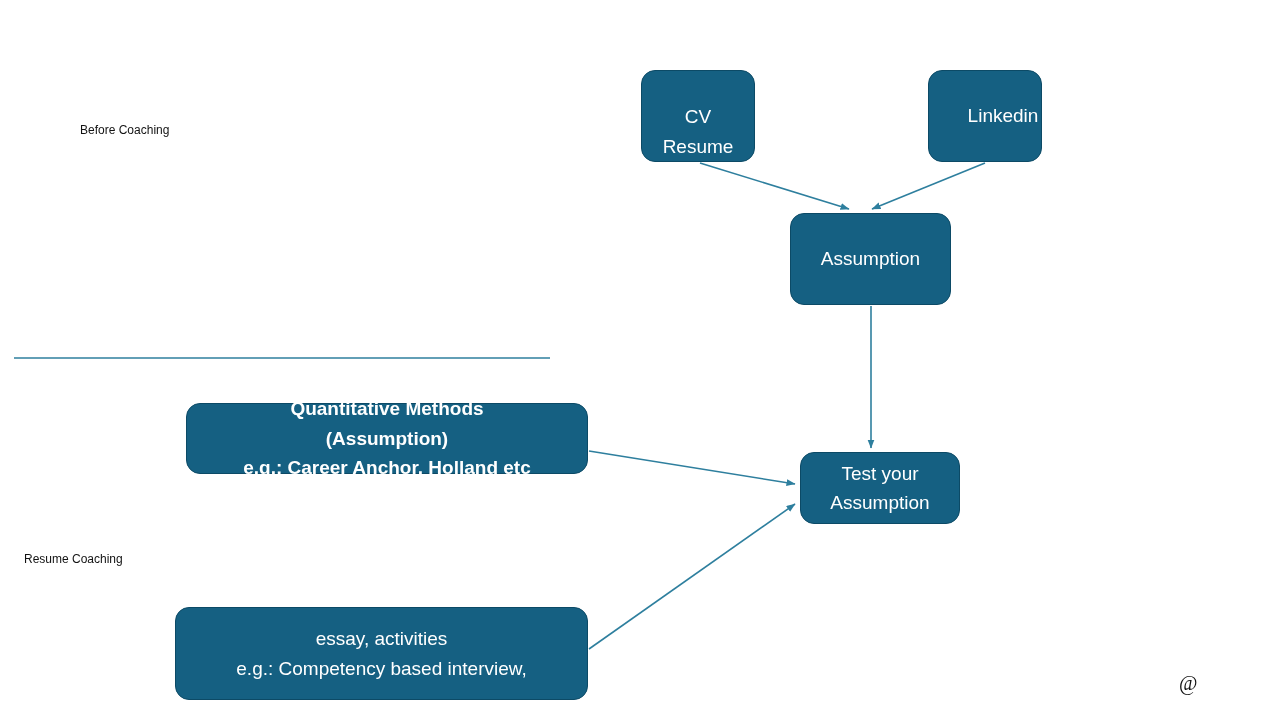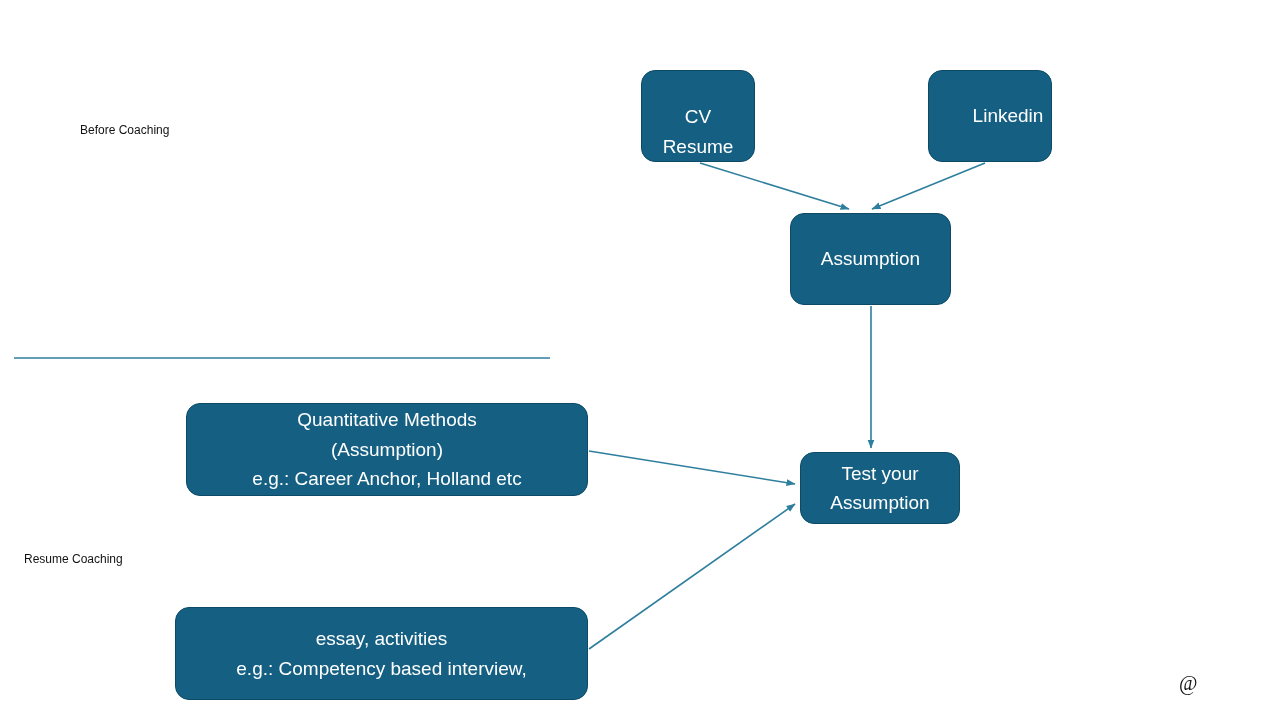--- a/index.html
+++ b/index.html
@@ -80,36 +80,36 @@
 
   <div class="section-label" style="left: 24px; top: 552px;">Resume Coaching</div>
 
   <div class="node" style="left: 641px; top: 70px; width: 114px; height: 92px; align-items: flex-end;">
     <div>
       <div>CV</div>
       <div>Resume</div>
     </div>
   </div>
 
-  <div class="node" style="left: 928px; top: 70px; width: 124px; height: 92px; padding-left: 36px;">
+  <div class="node" style="left: 928px; top: 70px; width: 114px; height: 92px; padding-left: 36px;">
     <div>Linkedin</div>
   </div>
 
   <div class="node" style="left: 790px; top: 213px; width: 161px; height: 92px;">
     <div>Assumption</div>
   </div>
 
   <div class="node" style="left: 800px; top: 452px; width: 160px; height: 72px;">
     <div>
       <div>Test your</div>
       <div>Assumption</div>
     </div>
   </div>
 
-  <div class="node" style="left: 186px; top: 403px; width: 402px; height: 93px;">
+  <div class="node" style="left: 186px; top: 403px; width: 402px; height: 71px; font-weight: bold;">
     <div>
       <div>Quantitative Methods</div>
       <div>(Assumption)</div>
       <div>e.g.: Career Anchor, Holland etc</div>
     </div>
   </div>
 
   <div class="node" style="left: 175px; top: 607px; width: 413px; height: 93px;">
     <div>
       <div>essay, activities</div>

